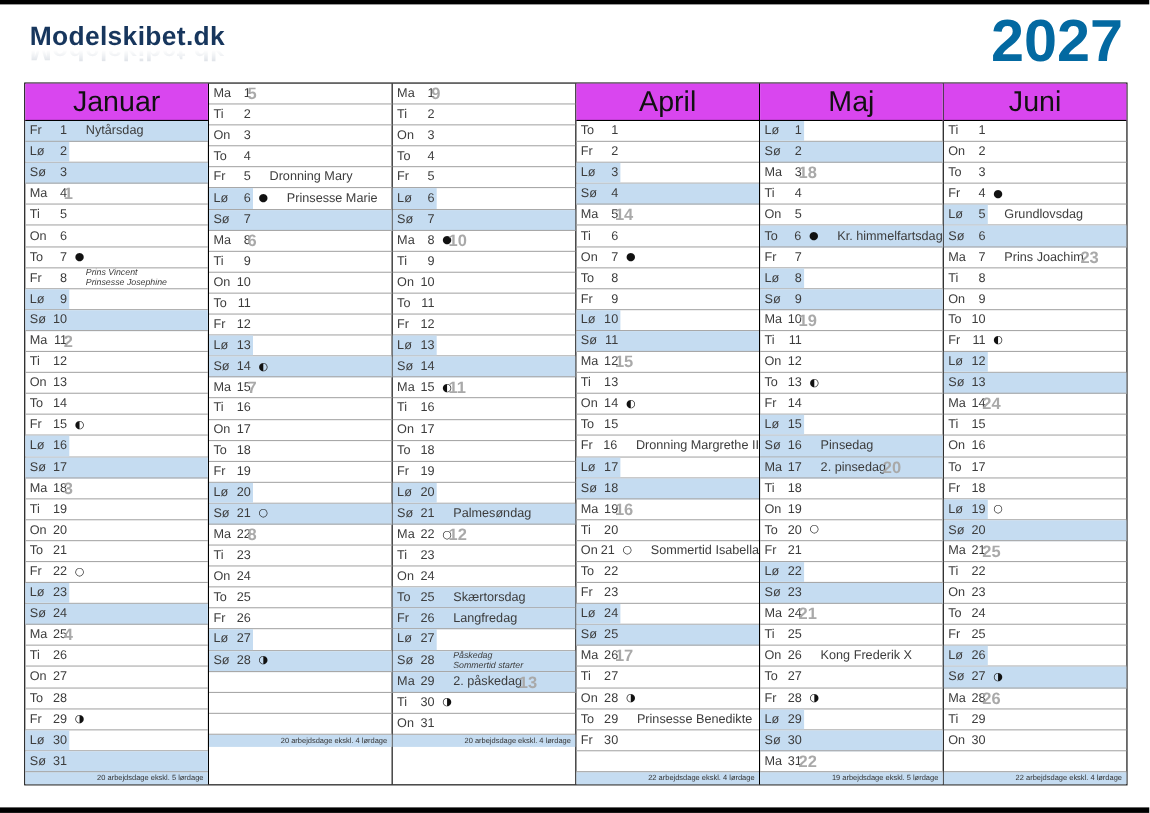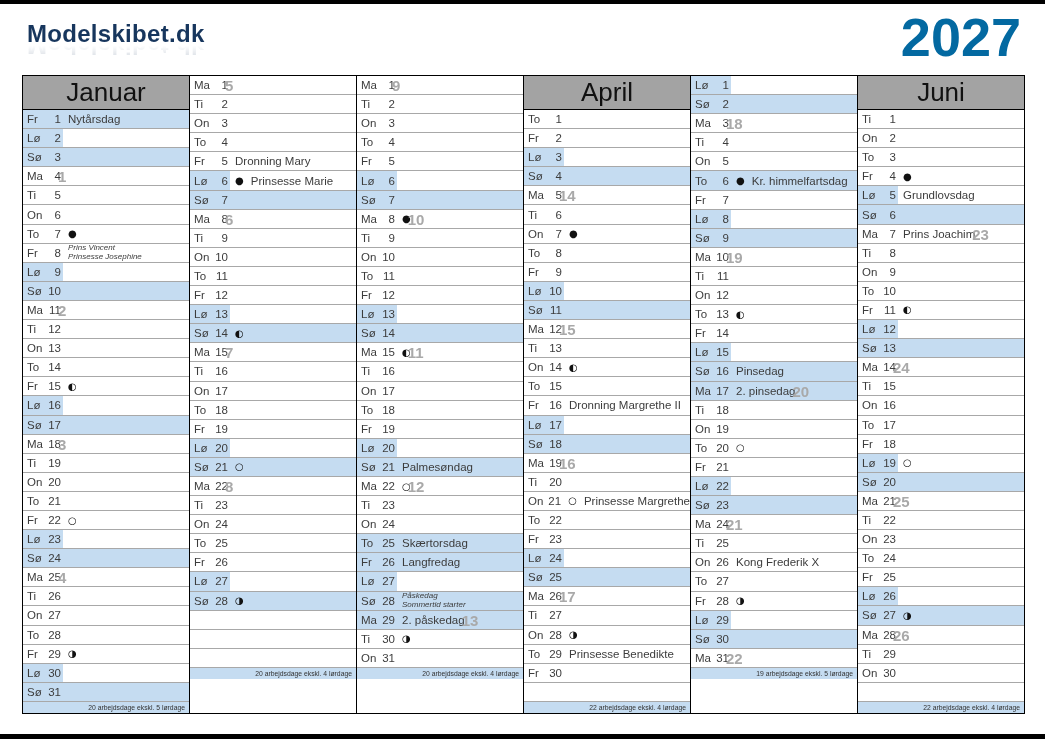--- a/index.html
+++ b/index.html
@@ -27,35 +27,35 @@
     color:#0369a1; letter-spacing:0px;
   }
 
   .calendar {
     position:absolute; left:22px; top:75px; width:1001px;
     display:flex; border:1px solid #000; background:#fff;
   }
   .month { flex:1 1 0; min-width:0; border-right:1px solid #000; }
   .month:last-child { border-right:none; }
   .month-header {
-    height:33px; line-height:33px; background:#a3a3a3; border-bottom:1px solid #000;
+    height:33px; line-height:33px; background:#d946ef; border-bottom:1px solid #000;
     font-size:26px; text-align:center; color:#111;
   }
   .day-row {
     position:relative; height:19.1px; box-sizing:border-box;
     border-bottom:1px solid #a8a8a8; display:flex; align-items:center;
     font-size:11.5px; color:#3c3c3c;
   }
   .day-row.full { background:#C5DCF1; }
   .satblock { position:absolute; left:0; top:0; bottom:0; width:40px; background:#C5DCF1; }
   .day-row > span, .day-row > div.txt { position:relative; z-index:1; }
   .abbr { width:19px; margin-left:4px; white-space:nowrap; }
   .num { width:15px; text-align:right; white-space:nowrap; }
   .moon { margin-left:7px; font-size:10px; color:#111; font-family:"DejaVu Sans", sans-serif; }
-  .txt { margin-left:7px; white-space:nowrap; }
+  .txt { margin-left:17px; white-space:nowrap; }
   div.txt.two { display:flex; flex-direction:column; font-size:8px; line-height:8.5px;font-style:italic; }
   .week {
     position:absolute; right:3px; top:1px; line-height:18px;
     font-size:15px; font-weight:bold; color:#a9a9a9; z-index:1;
   }
   .month-footer {
     height:11px; line-height:11px; background:#C5DCF1; box-sizing:border-box;
     font-size:6.8px; color:#333; text-align:right; padding-right:4px; white-space:nowrap;
   }
 </style>
@@ -586,21 +586,21 @@
         <span class="week">16</span>
       </div>
       <div class="day-row">
         <span class="abbr">Ti</span>
         <span class="num">20</span>
       </div>
       <div class="day-row">
         <span class="abbr">On</span>
         <span class="num">21</span>
         <span class="moon">○</span>
-        <span class="txt">Prinsesse Margrethe</span>
+        <span class="txt">Sommertid Isabella</span>
       </div>
       <div class="day-row">
         <span class="abbr">To</span>
         <span class="num">22</span>
       </div>
       <div class="day-row">
         <span class="abbr">Fr</span>
         <span class="num">23</span>
       </div>
       <div class="day-row">
@@ -632,20 +632,21 @@
         <span class="txt">Prinsesse Benedikte</span>
       </div>
       <div class="day-row">
         <span class="abbr">Fr</span>
         <span class="num">30</span>
       </div>
       <div class="day-row empty"></div>
       <div class="month-footer">22 arbejdsdage ekskl. 4 lørdage</div>
     </div>
     <div class="month">
+      <div class="month-header">Maj</div>
       <div class="day-row">
         <div class="satblock"></div>
         <span class="abbr">Lø</span>
         <span class="num">1</span>
       </div>
       <div class="day-row full">
         <span class="abbr">Sø</span>
         <span class="num">2</span>
       </div>
       <div class="day-row">

